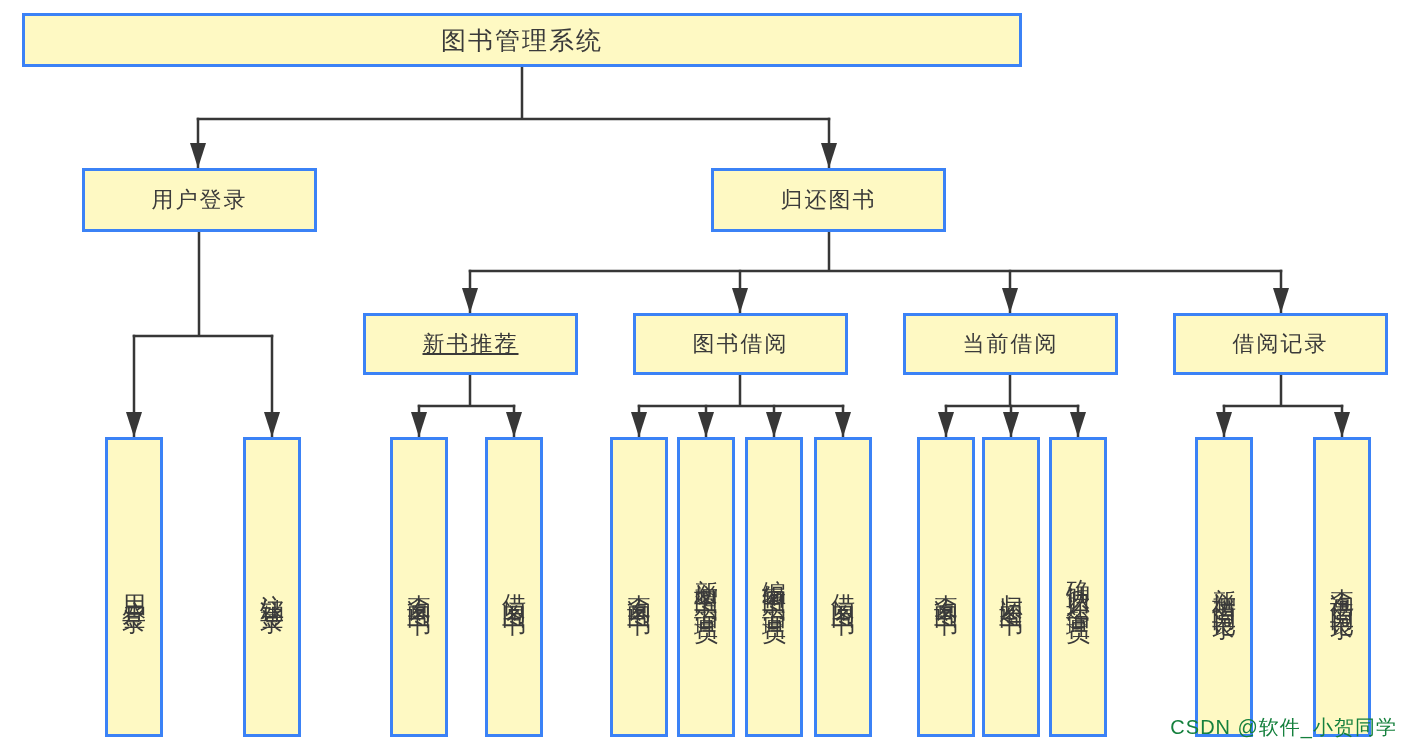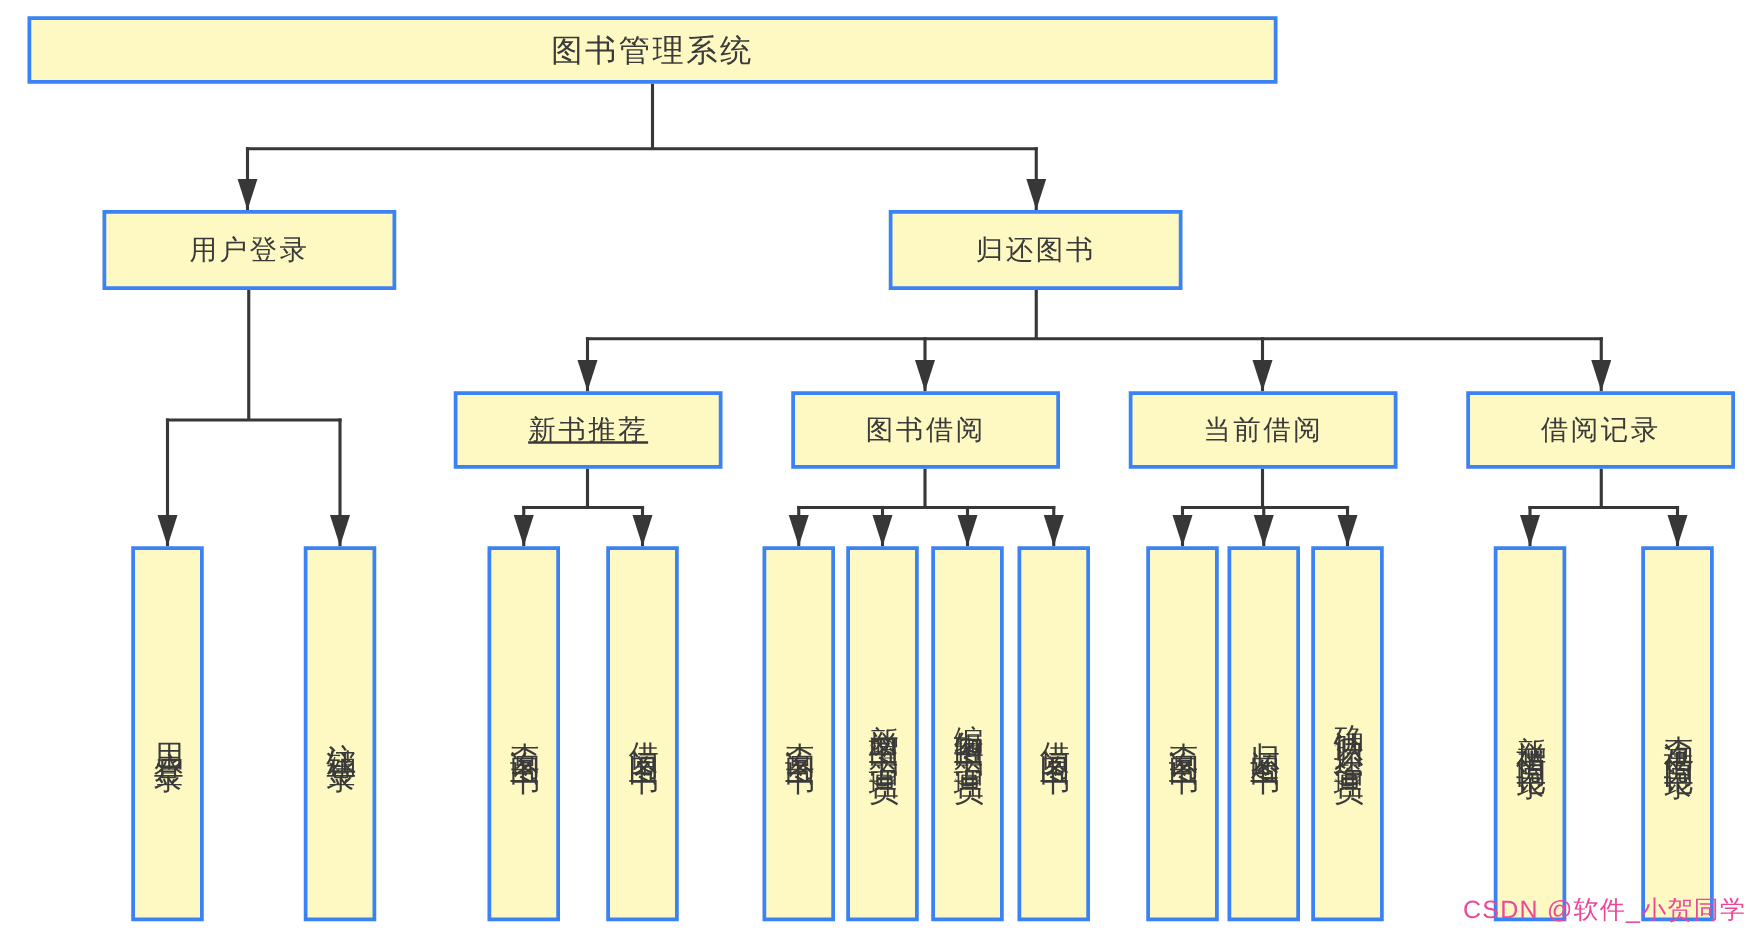--- a/index.html
+++ b/index.html
@@ -29,21 +29,21 @@
     text-orientation:mixed;
     font-size:24px;
     letter-spacing:6px;
     line-height:1;
     white-space:nowrap;
   }
   .watermark {
     position:absolute;
     right:8px; bottom:6px;
     font-size:20px;
-    color:#ec4899;
+    color:#15803d;
     letter-spacing:1px;
     white-space:nowrap;
   }
 </style>
 </head>
 <body>
 
 <div class="canvas">
 
   <svg class="wires" viewBox="0 0 1405 747" xmlns="http://www.w3.org/2000/svg">

